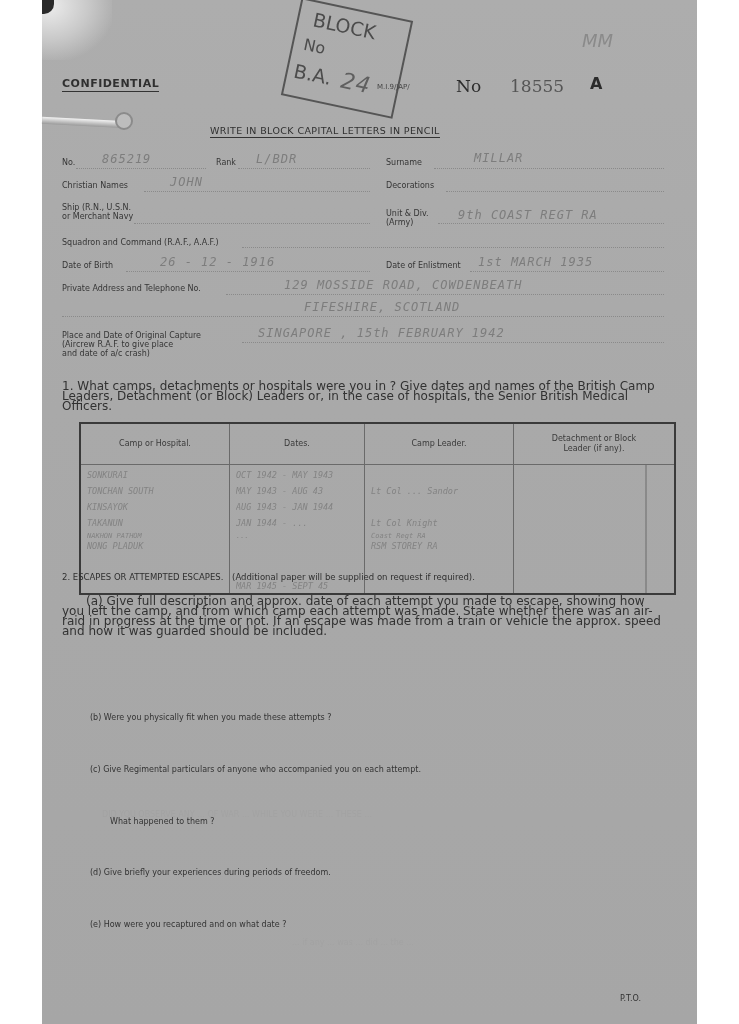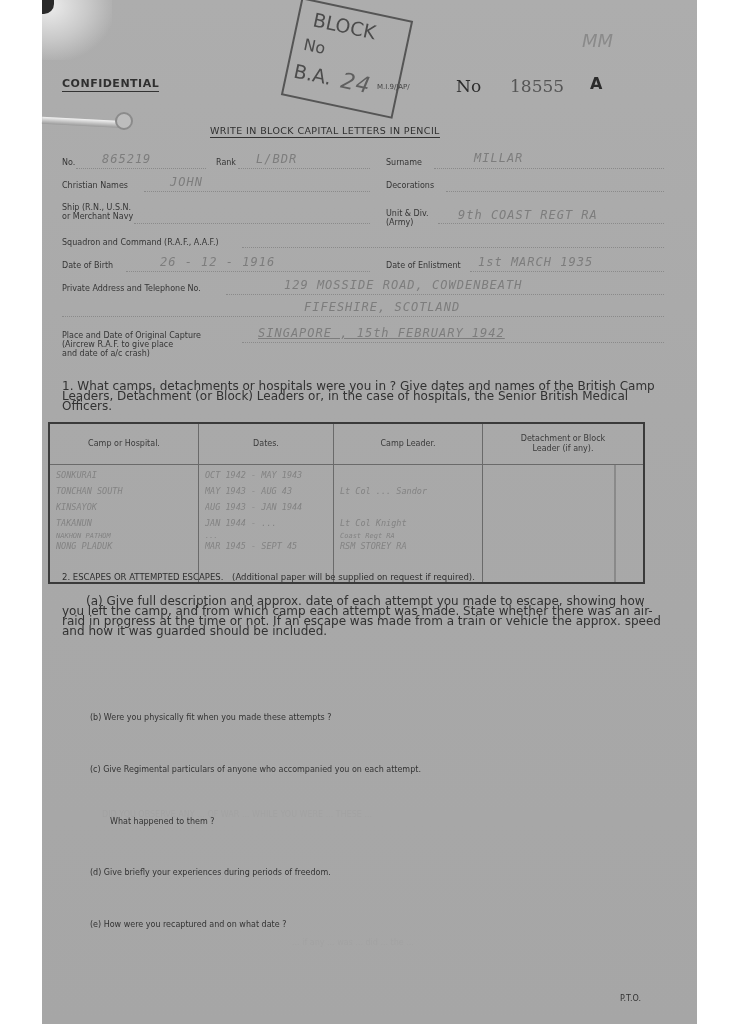--- a/index.html
+++ b/index.html
@@ -33,21 +33,21 @@
   .serial-no { left: 414px; top: 76px; font-family: "DejaVu Serif", serif; font-size: 17px; color: #2d2d2d; }
   .serial-val { left: 468px; top: 76px; font-family: "DejaVu Serif", serif; font-size: 17px; color: #555; }
   .serial-letter { left: 548px; top: 74px; font-size: 16px; font-weight: bold; color: #2b2b2b; }
   .initials { left: 540px; top: 30px; font-size: 18px; color: #8a8a8a; font-style: italic; }
   .heading { left: 168px; top: 125px; font-size: 9.5px; font-weight: normal; letter-spacing: 0.4px; border-bottom: 1.5px solid #333; padding-bottom: 1px; }
   .lbl { font-size: 8px; line-height: 9px; color: #353535; }
   .val { font-size: 12px; }
   .rule { position: absolute; height: 0; border-bottom: 1px dotted #8a8a8a; }
   .para { font-size: 12px; line-height: 10px; color: #323232; }
   table.camps {
-    position: absolute; left: 6px; top: 422px; width: 597px; height: 162px;
+    position: absolute; left: 37px; top: 422px; width: 597px; height: 139px;
     border-collapse: collapse; border: 2px solid #3a3a3a;
   }
   table.camps th { font-weight: normal; font-size: 8px; color: #3a3a3a; height: 38px; border: 1px solid #6a6a6a; vertical-align: middle; line-height: 10px; }
   table.camps td { border-left: 1px solid #6a6a6a; border-right: 1px solid #6a6a6a; vertical-align: top; padding: 2px 6px; }
   .cell-lines div { font-family: "DejaVu Sans Mono", monospace; font-style: italic; font-size: 8.5px; color: #838383; height: 16px; line-height: 16px; white-space: nowrap; overflow: hidden; }
   .section2 { left: 20px; top: 572px; font-size: 8.5px; color: #2f2f2f; }
   .q { font-size: 8px; color: #333; }
   .pto { left: 578px; top: 994px; font-size: 8px; color: #333; }
   .ghost { font-size: 8px; color: #a0a0a0; opacity: 0.6; }
 </style>
@@ -122,21 +122,21 @@
   <div class="abs hand val" style="left:242px;top:278px;">129 MOSSIDE ROAD, COWDENBEATH</div>
   <div class="rule" style="left:184px;top:294px;width:438px;"></div>
   <div class="abs hand val" style="left:262px;top:300px;">FIFESHIRE, SCOTLAND</div>
   <div class="rule" style="left:20px;top:316px;width:602px;"></div>
 
   <div class="abs lbl" style="left:20px;top:331px;">
     <div>Place and Date of Original Capture</div>
     <div>(Aircrew R.A.F. to give place</div>
     <div>and date of a/c crash)</div>
   </div>
-  <div class="abs hand val" style="left:216px;top:326px;text-decoration:underline;">SINGAPORE , 15th FEBRUARY 1942</div>
+  <div class="abs hand val" style="left:216px;top:326px;">SINGAPORE , 15th FEBRUARY 1942</div>
   <div class="rule" style="left:200px;top:342px;width:422px;"></div>
 
   <div class="abs para" style="left:20px;top:381px;width:604px;">1.   What camps, detachments or hospitals were you in ?  Give dates and names of the British Camp Leaders, Detachment (or Block) Leaders or, in the case of hospitals, the Senior British Medical Officers.</div>
 
   <table class="camps">
     <thead>
       <tr>
         <th style="width:146px;">Camp or Hospital.</th>
         <th style="width:132px;">Dates.</th>
         <th style="width:146px;">Camp Leader.</th>
@@ -152,21 +152,21 @@
           <div>TAKANUN</div>
           <div style="height:10px;line-height:10px;font-size:7px;">NAKHON PATHOM</div>
           <div style="height:10px;line-height:10px;">NONG PLADUK</div>
         </td>
         <td class="cell-lines">
           <div>OCT 1942 - MAY 1943</div>
           <div>MAY 1943 - AUG 43</div>
           <div>AUG 1943 - JAN 1944</div>
           <div>JAN 1944 - ...</div>
           <div style="height:10px;line-height:10px;font-size:7px;">...</div>
-          <div style="height:10px;line-height:10px;">MAR 1945 - SEPT 45</div>
+          <div style="height:10px;line-height:10px;margin-top:40px;">MAR 1945 - SEPT 45</div>
         </td>
         <td class="cell-lines">
           <div></div>
           <div>Lt Col ... Sandor</div>
           <div></div>
           <div>Lt Col Knight</div>
           <div style="height:10px;line-height:10px;font-size:7px;">Coast Regt RA</div>
           <div style="height:10px;line-height:10px;">RSM STOREY RA</div>
         </td>
         <td class="cell-lines" style="background:linear-gradient(90deg, transparent 82%, #6a6a6a 82%, #6a6a6a calc(82% + 1px), transparent calc(82% + 1px));">

